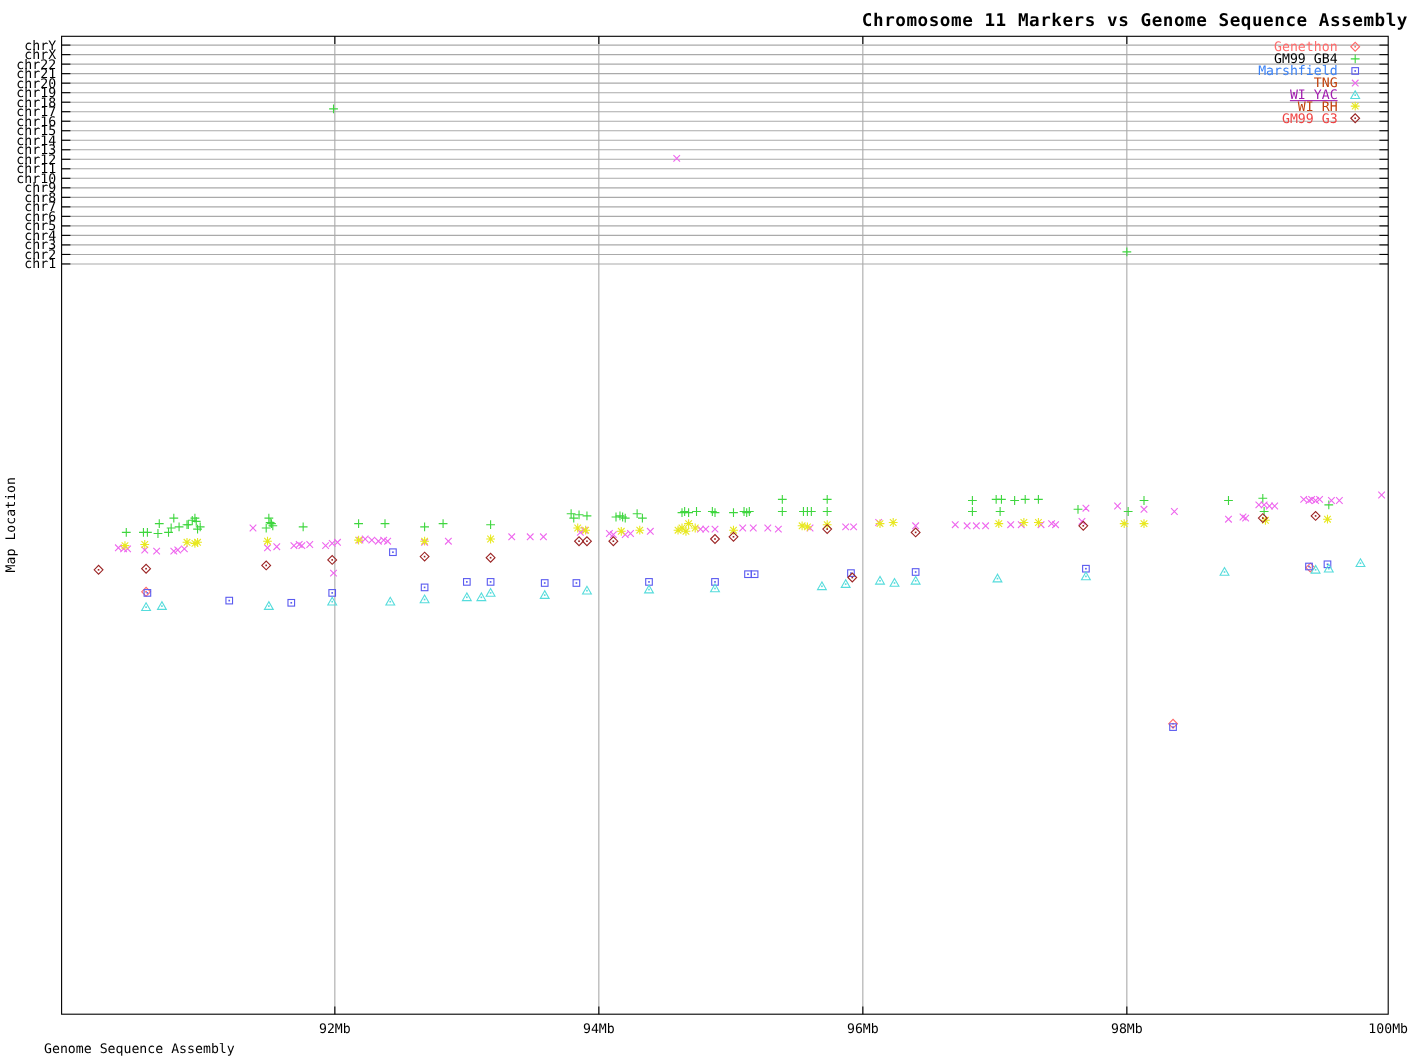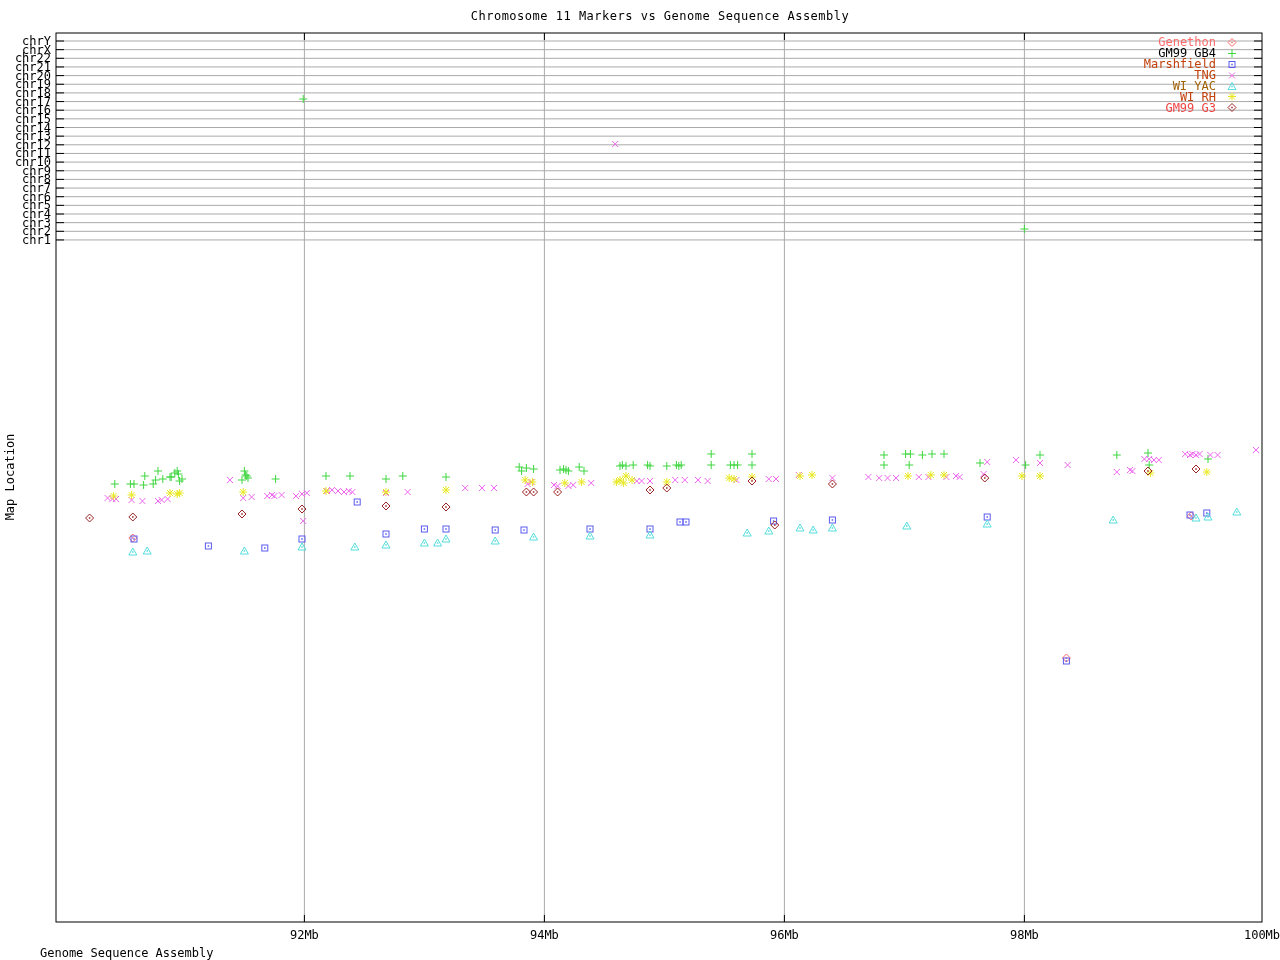--- a/index.html
+++ b/index.html
@@ -1,20 +1,20 @@
 <!DOCTYPE html>
 <html><head>
 <meta charset="utf-8">
 <style>
   html,body{margin:0;padding:0;background:#ffffff;}
   .stage{position:relative;width:1280px;height:960px;background:#fff;overflow:hidden;
          font-family:"DejaVu Sans Mono","Liberation Mono",monospace;color:#000;}
   #plot{position:absolute;left:0;top:0;}
   #plot text{font:12px "DejaVu Sans Mono","Liberation Mono",monospace;fill:#000;}
-  .title{position:absolute;left:40px;width:1240px;top:9px;text-align:center;font-size:12px;font-weight:normal;letter-spacing:.5px;}
+  .title{position:absolute;left:40px;width:1240px;top:9px;text-align:right;font-size:16px;font-weight:bold;letter-spacing:.5px;}
   .xlab{position:absolute;left:40px;width:1240px;top:946px;text-align:left;font-size:12px;}
   .ylab{position:absolute;left:10px;top:477px;font-size:12px;white-space:nowrap;
         transform:translate(-50%,-50%) rotate(-90deg);}
   .legend{position:absolute;top:37px;right:40px;margin-left:16px;}
   .lg-row{display:flex;align-items:center;justify-content:flex-end;height:10.9px;gap:8px;}
   .lg-label{font-size:12px;line-height:10px;}
   .lg-marker{width:16px;height:11px;display:inline-block;}
   .lg-marker svg{display:block;}
 </style>
 </head>
@@ -951,38 +951,38 @@
     </div>
     <div class="lg-row">
       <span class="lg-label" style="color: #000000;">GM99 GB4</span>
       <span class="lg-marker">
           <svg width="16" height="11">
             <path d="M 4 5.5 H 12 M 8 1.5 V 9.5" stroke="#3ed63e" fill="none" stroke-width="1"></path>
           </svg>
         </span>
     </div>
     <div class="lg-row">
-      <span class="lg-label" style="color: #c2410c;">Marshfield</span>
+      <span class="lg-label" style="color: #3b82f6;">Marshfield</span>
       <span class="lg-marker">
           <svg width="16" height="11">
             <rect x="5" y="2.5" width="6" height="6" stroke="#5a5af0" fill="none" stroke-width="1"></rect>
             <rect x="7.25" y="4.75" width="1.5" height="1.5" fill="#5a5af0" stroke="none"></rect>
           </svg>
         </span>
     </div>
     <div class="lg-row">
       <span class="lg-label" style="color: #c2410c;">TNG</span>
       <span class="lg-marker">
           <svg width="16" height="11">
             <path d="M 5 2.5 L 11 8.5 M 5 8.5 L 11 2.5" stroke="#ee66ee" fill="none" stroke-width="1"></path>
           </svg>
         </span>
     </div>
     <div class="lg-row">
-      <span class="lg-label" style="color: #a16207;">WI YAC</span>
+      <span class="lg-label" style="color: #a21caf; text-decoration: underline;">WI YAC</span>
       <span class="lg-marker">
           <svg width="16" height="11">
             <path d="M 8 1.5 L 4 8.5 L 12 8.5 Z" stroke="#55dcdc" fill="none" stroke-width="1"></path>
             <rect x="7.25" y="4.75" width="1.5" height="1.5" fill="#55dcdc" stroke="none"></rect>
           </svg>
         </span>
     </div>
     <div class="lg-row">
       <span class="lg-label" style="color: #c2410c;">WI RH</span>
       <span class="lg-marker">

